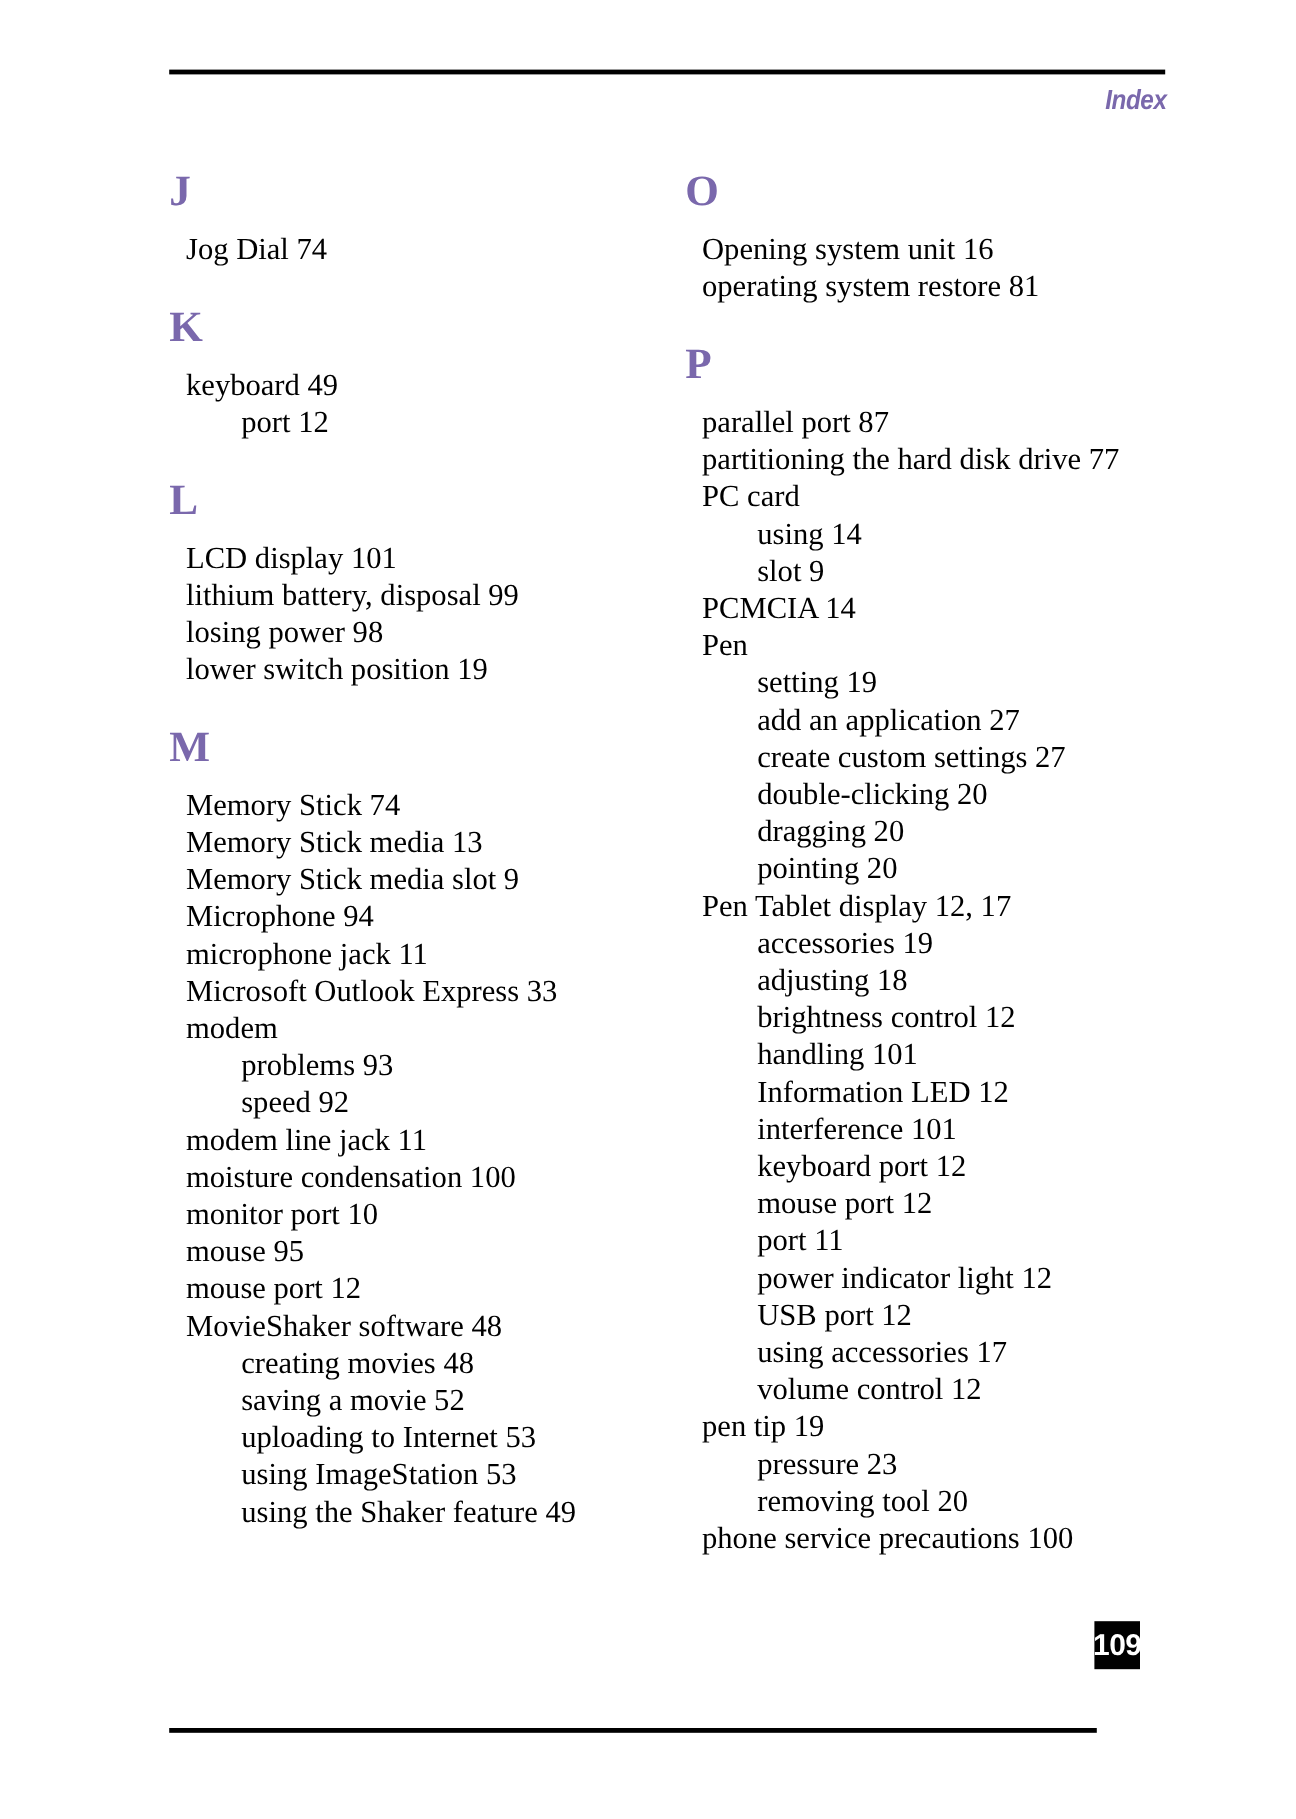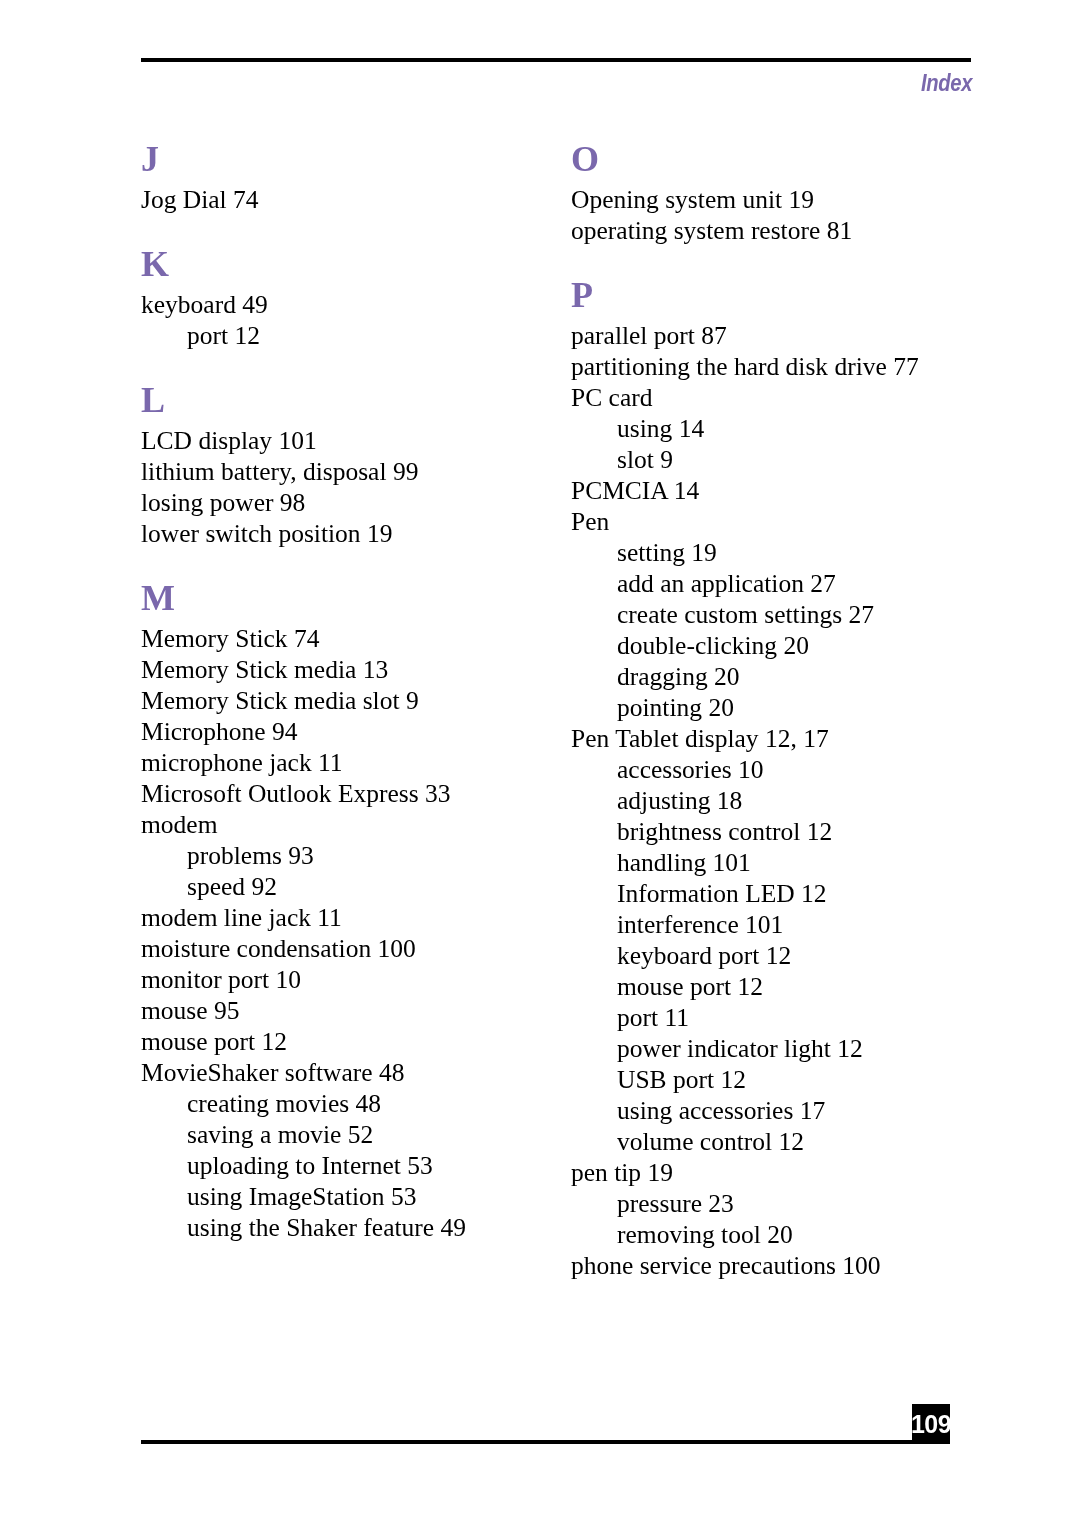--- a/index.html
+++ b/index.html
@@ -73,21 +73,21 @@
   }
   .section + .section {
     margin-top: 30px;
   }
   .section.first {
     margin-top: 0;
   }
 
   
   .entries {
-    margin: 0;
+    margin: 14px;
     padding: 0;
     list-style: none;
   }
   .entry {
     font-size: 25.5px;
     line-height: 31px;
     white-space: nowrap;
   }
   .entry.level1 {
     padding-left: 0px;
@@ -101,21 +101,21 @@
     position: absolute;
     left: 141px;
     top: 1440px;
     width: 773px;
     height: 4px;
     background: #000000;
   }
   .page-box {
     position: absolute;
     left: 912px;
-    top: 1404px;
+    top: 1351px;
     width: 38px;
     height: 40px;
     background: #000000;
     display: flex;
     align-items: center;
     justify-content: center;
   }
   .page-number {
     font-family: "Liberation Sans", "DejaVu Sans", sans-serif;
     font-weight: bold;
@@ -178,42 +178,42 @@
           <li class="entry level2">uploading to Internet 53</li>
           <li class="entry level2">using ImageStation 53</li>
           <li class="entry level2">using the Shaker feature 49</li>
         </ul>
       </div>
     </div>
   <div class="column right">
       <div class="section first">
         <div class="letter">O</div>
         <ul class="entries">
-          <li class="entry level1">Opening system unit 19</li>
+          <li class="entry level1">Opening system unit 16</li>
           <li class="entry level1">operating system restore 81</li>
         </ul>
       </div>
       <div class="section">
         <div class="letter">P</div>
         <ul class="entries">
           <li class="entry level1">parallel port 87</li>
           <li class="entry level1">partitioning the hard disk drive 77</li>
           <li class="entry level1">PC card</li>
           <li class="entry level2">using 14</li>
           <li class="entry level2">slot 9</li>
           <li class="entry level1">PCMCIA 14</li>
           <li class="entry level1">Pen</li>
           <li class="entry level2">setting 19</li>
           <li class="entry level2">add an application 27</li>
           <li class="entry level2">create custom settings 27</li>
           <li class="entry level2">double-clicking 20</li>
           <li class="entry level2">dragging 20</li>
           <li class="entry level2">pointing 20</li>
           <li class="entry level1">Pen Tablet display 12, 17</li>
-          <li class="entry level2">accessories 10</li>
+          <li class="entry level2">accessories 19</li>
           <li class="entry level2">adjusting 18</li>
           <li class="entry level2">brightness control 12</li>
           <li class="entry level2">handling 101</li>
           <li class="entry level2">Information LED 12</li>
           <li class="entry level2">interference 101</li>
           <li class="entry level2">keyboard port 12</li>
           <li class="entry level2">mouse port 12</li>
           <li class="entry level2">port 11</li>
           <li class="entry level2">power indicator light 12</li>
           <li class="entry level2">USB port 12</li>

